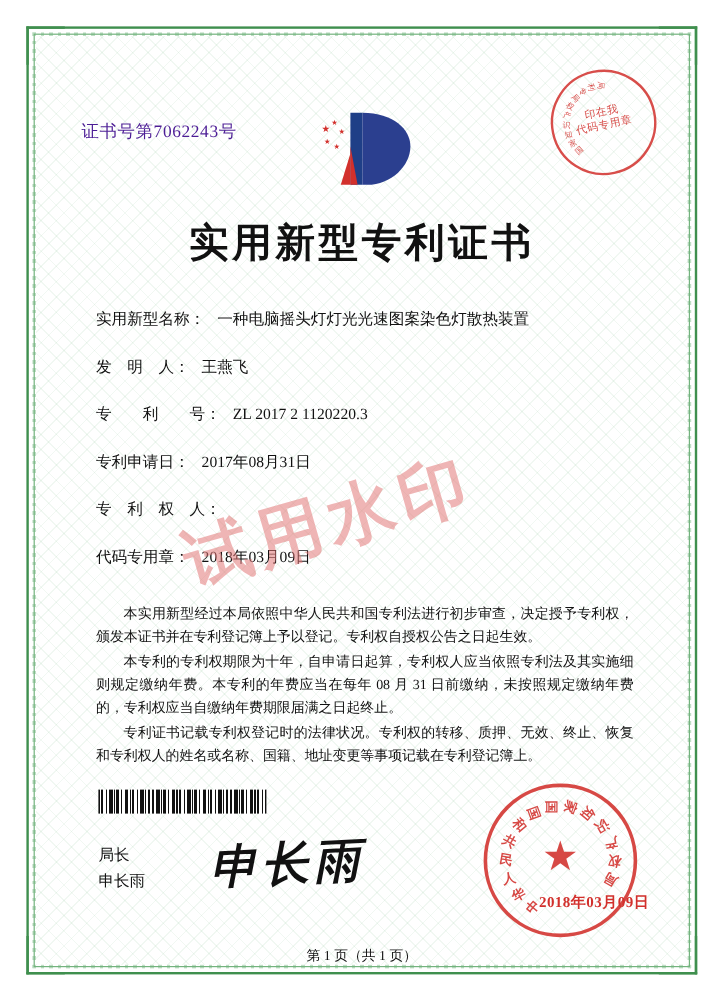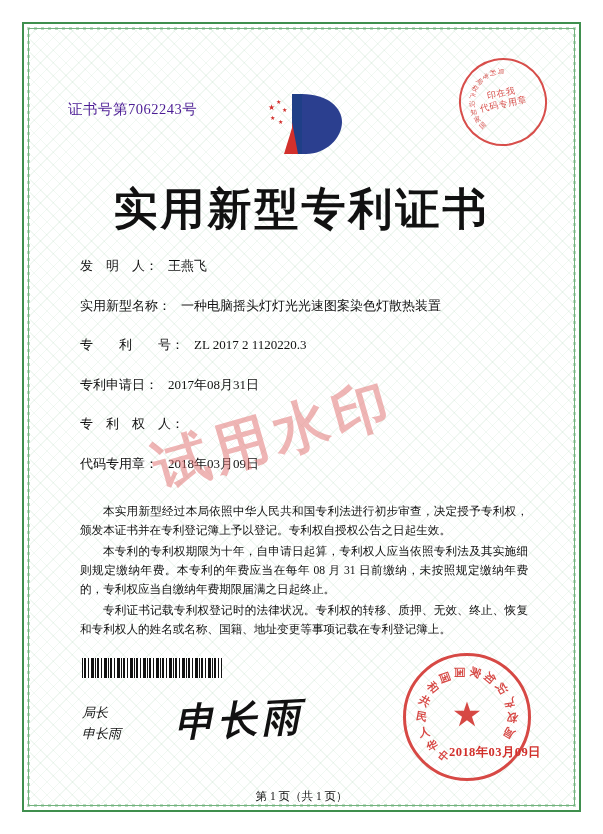--- a/index.html
+++ b/index.html
@@ -128,21 +128,21 @@
     line-height: 11px;
     letter-spacing: .5px;
   }
 
   .title {
     position: absolute;
     left: 0;
     top: 180px;
     width: 603px;
     text-align: center;
-    font-size: 44px;
+    font-size: 33px;
     font-weight: bold;
     letter-spacing: 3px;
     color: #111;
     font-family: "Liberation Serif", serif;
   }
 
   
   .fields {
     position: absolute;
     left: 80px;
@@ -193,21 +193,20 @@
   }
 
   
   .sign-label {
     position: absolute;
     left: 82px;
     top: 702px;
     font-size: 13px;
     line-height: 21px;
     color: #111;
-    font-style: italic;
   }
   .signature {
     position: absolute;
     left: 175px;
     top: 693px;
     font-size: 39px;
     color: #111;
     font-family: "Liberation Serif", serif;
     font-style: italic;
     font-weight: bold;
@@ -335,26 +334,26 @@
     <div class="center-text">
       <div>印在我</div>
       <div>代码专用章</div>
     </div>
   </div>
 
   <div class="title">实用新型专利证书</div>
 
   <div class="fields">
     <div class="field-row">
+      <span class="field-label">实用新型名称：</span>
+      <span class="field-value">一种电脑摇头灯灯光光速图案染色灯散热装置</span>
+    </div>
+    <div class="field-row">
       <span class="field-label">发　明　人：</span>
       <span class="field-value">王燕飞</span>
-    </div>
-    <div class="field-row">
-      <span class="field-label">实用新型名称：</span>
-      <span class="field-value">一种电脑摇头灯灯光光速图案染色灯散热装置</span>
     </div>
     <div class="field-row">
       <span class="field-label">专　　利　　号：</span>
       <span class="field-value">ZL 2017 2 1120220.3</span>
     </div>
     <div class="field-row">
       <span class="field-label">专利申请日：</span>
       <span class="field-value">2017年08月31日</span>
     </div>
     <div class="field-row">

